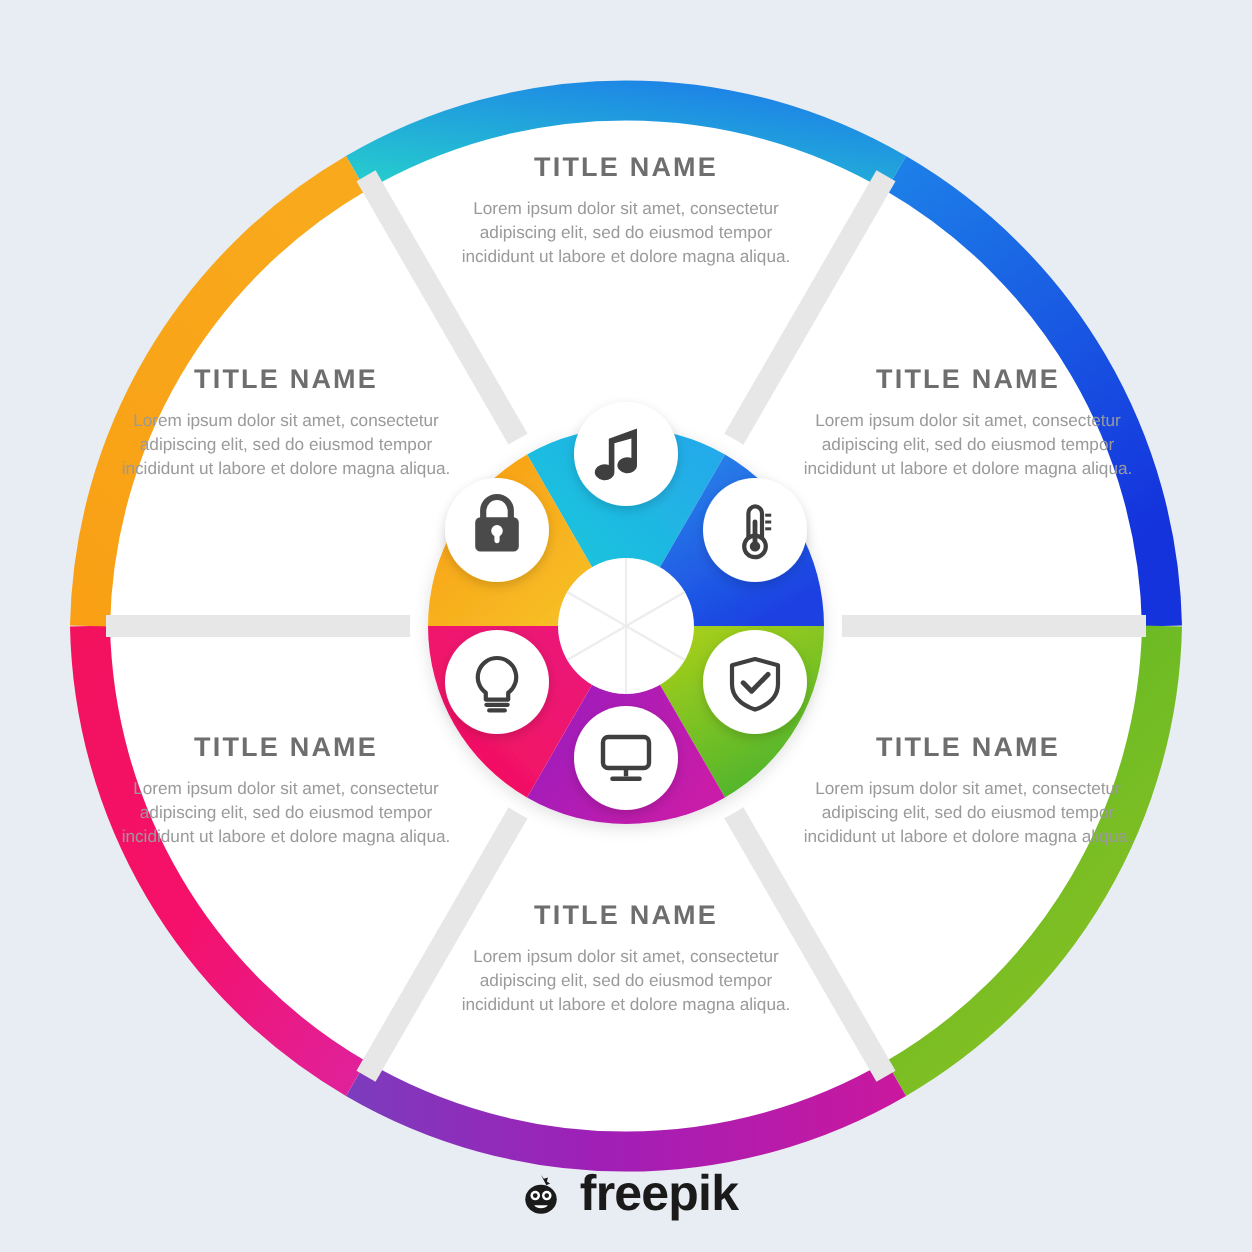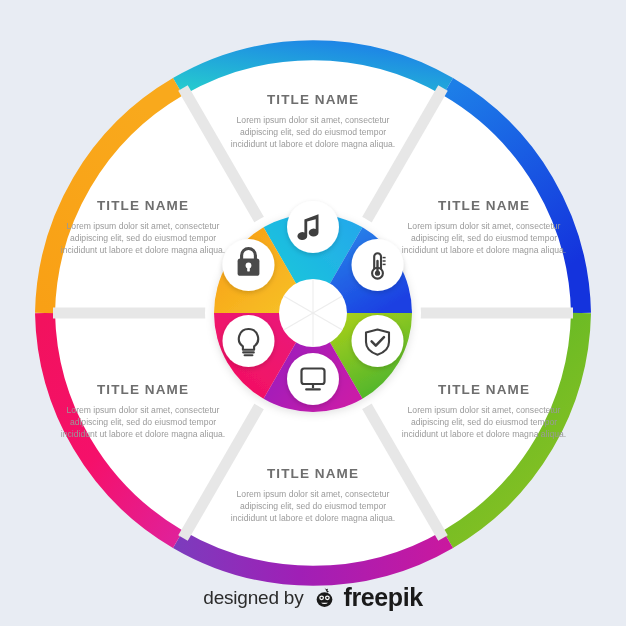--- a/index.html
+++ b/index.html
@@ -34,21 +34,21 @@
     position: absolute;
     width: 178px;
     text-align: center;
     pointer-events: auto;
   }
   .segment-title {
     font-size: 13.5px;
     font-weight: bold;
     letter-spacing: 1.1px;
     color: #6e6e6e;
-    margin: 16px 0 7px 0;
+    margin: 0 0 7px 0;
     white-space: nowrap;
   }
   .segment-body {
     font-size: 8.6px;
     line-height: 12.2px;
     color: #9a9a9a;
     margin: 0;
   }
 
   
@@ -290,21 +290,20 @@
     <p class="segment-body">Lorem ipsum dolor sit amet, consectetur adipiscing elit, sed do eiusmod tempor incididunt ut labore et dolore magna aliqua.</p>
   </div>
 
   <div class="segment-text pos-top-left">
     <p class="segment-title">TITLE NAME</p>
     <p class="segment-body">Lorem ipsum dolor sit amet, consectetur adipiscing elit, sed do eiusmod tempor incididunt ut labore et dolore magna aliqua.</p>
   </div>
 </div>
 
 <div id="footer">
-  <span class="designed-by">designed by</span>
   <span class="brand-mark">
     <svg width="23" height="23" viewBox="0 0 24 24" xmlns="http://www.w3.org/2000/svg">
       <path d="M12 1.6 l1.5 1.9 l2.1 -0.6 l-0.5 2.1 l1.6 1.0 l-1.9 0.9 Z" fill="#1a1a1a"></path>
       <ellipse cx="12" cy="14.2" rx="8.2" ry="7.6" fill="#1a1a1a"></ellipse>
       <circle cx="9.0" cy="12.3" r="2.5" fill="#ffffff"></circle>
       <circle cx="15.0" cy="12.3" r="2.5" fill="#ffffff"></circle>
       <circle cx="9.0" cy="12.3" r="1.2" fill="#1a1a1a"></circle>
       <circle cx="15.0" cy="12.3" r="1.2" fill="#1a1a1a"></circle>
       <path d="M8.4 17.4 a4.2 3.0 0 0 0 7.2 0 Z" fill="#ffffff"></path>
     </svg>

